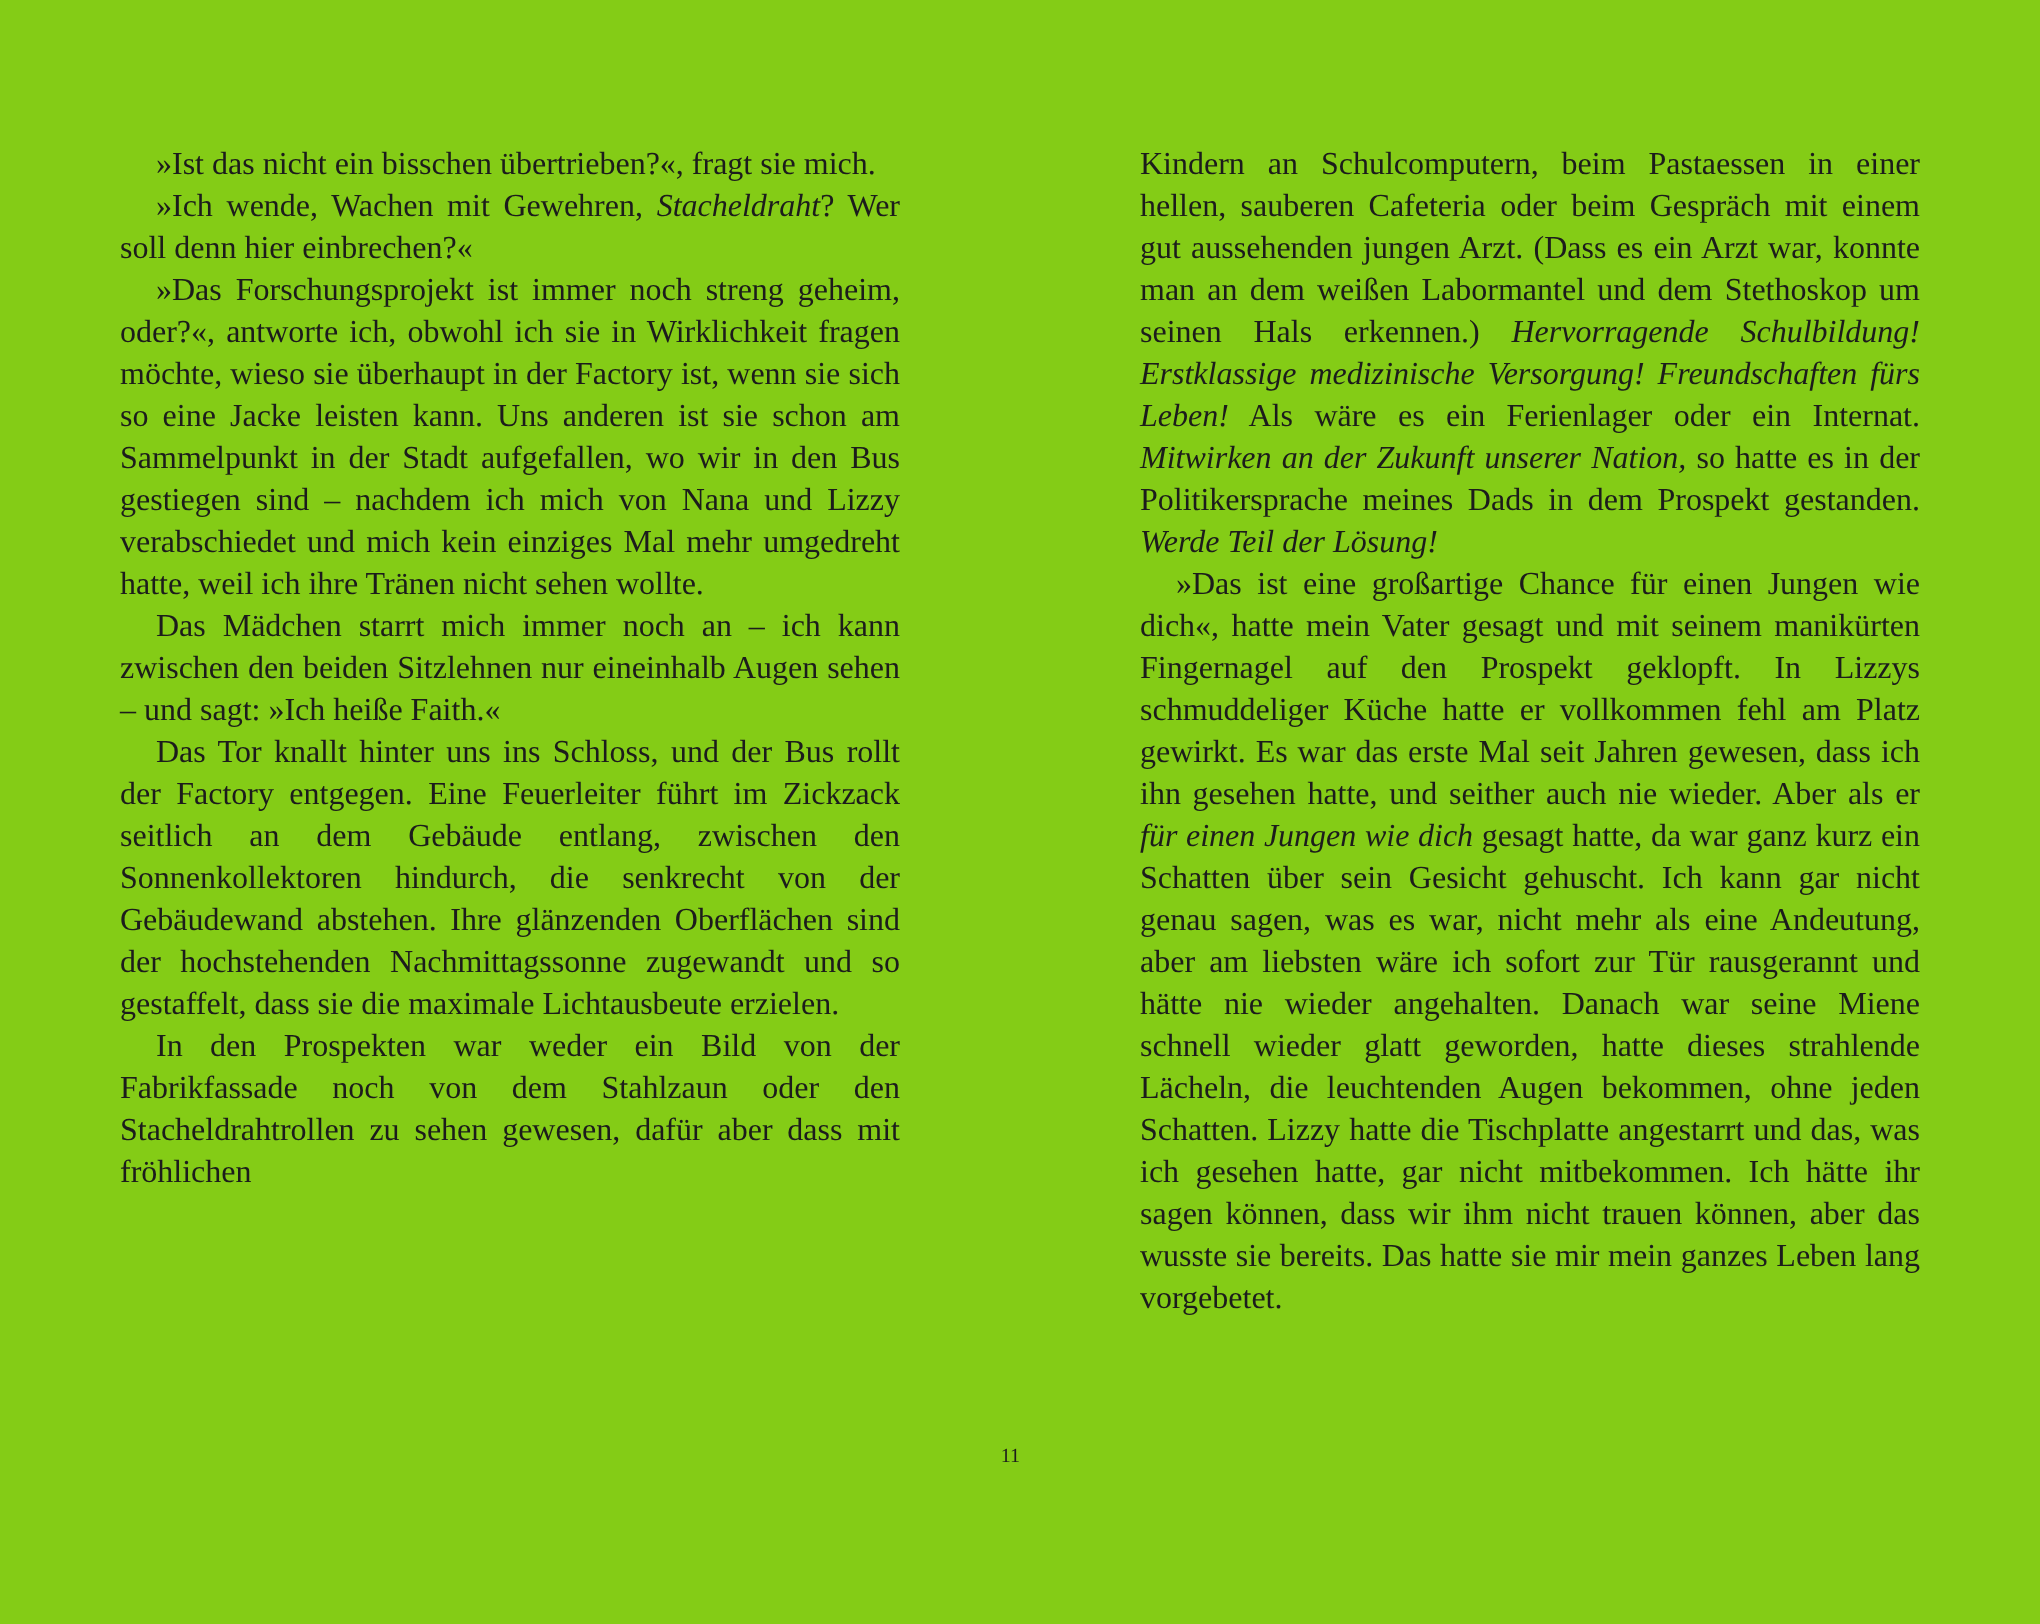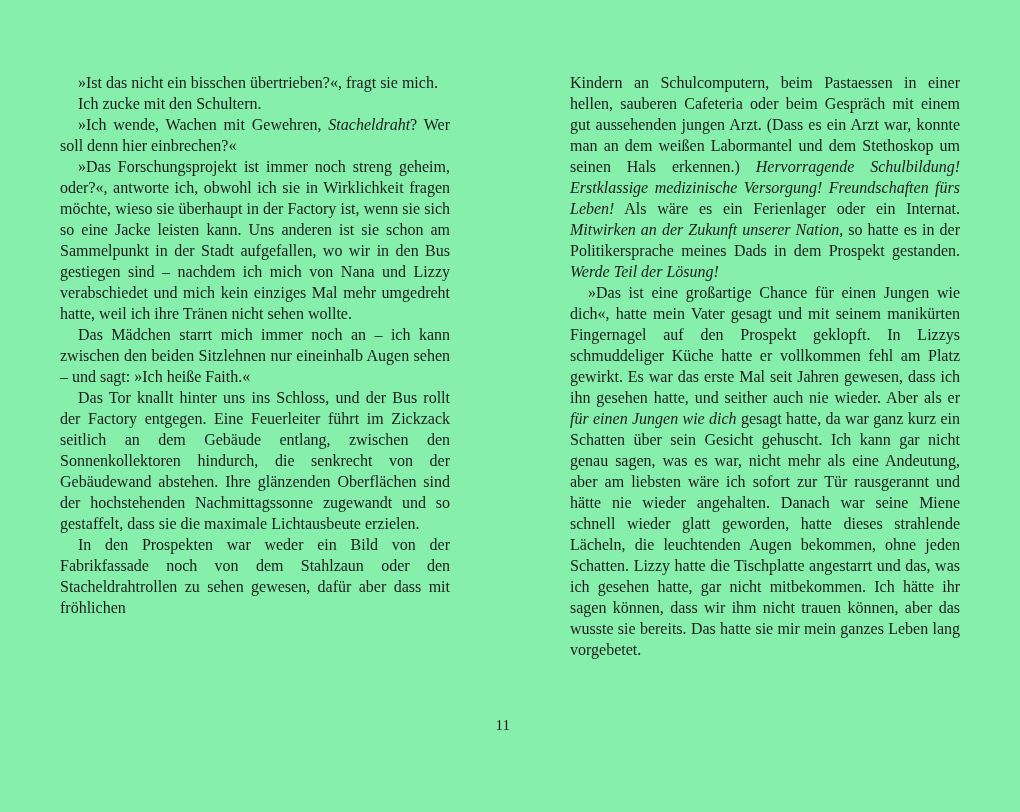--- a/index.html
+++ b/index.html
@@ -11,21 +11,21 @@
     width: 1020px;
     height: 812px;
     overflow: hidden;
     font-family: "Liberation Serif", "DejaVu Serif", serif;
     color: #1c1c1c;
   }
   .spread {
     display: flex;
     width: 1020px;
     height: 812px;
-    background: #86efac;
+    background: #84cc16;
   }
   .page {
     box-sizing: border-box;
     width: 510px;
     height: 812px;
     padding: 72px 60px 0 60px;
     position: relative;
   }
   .page-text {
     font-size: 16px;
@@ -42,32 +42,31 @@
     text-indent: 18px;
   }
   .page-text em {
   }
   .page-number {
     position: absolute;
     bottom: 78px;
     left: 0;
     width: 100%;
     text-align: right;
-    font-size: 15px;
+    font-size: 10px;
     color: #1c1c1c;
   }
 </style>
 </head>
 <body>
 
 <div class="spread">
   <div class="page">
     <div class="page-text">
         <p class="indent"><span>»Ist das nicht ein bisschen übertrieben?«, fragt sie mich.</span></p>
-        <p class="indent"><span>Ich zucke mit den Schultern.</span></p>
         <p class="indent"><span>»Ich wende, Wachen mit Gewehren, </span><em>Stacheldraht</em><span>? Wer soll denn hier einbrechen?«</span></p>
         <p class="indent"><span>»Das Forschungsprojekt ist immer noch streng geheim, oder?«, antworte ich, obwohl ich sie in Wirklichkeit fragen möchte, wieso sie überhaupt in der Factory ist, wenn sie sich so eine Jacke leisten kann. Uns anderen ist sie schon am Sammelpunkt in der Stadt aufgefallen, wo wir in den Bus gestiegen sind – nachdem ich mich von Nana und Lizzy verabschiedet und mich kein einziges Mal mehr umgedreht hatte, weil ich ihre Tränen nicht sehen wollte.</span></p>
         <p class="indent"><span>Das Mädchen starrt mich immer noch an – ich kann zwischen den beiden Sitzlehnen nur eineinhalb Augen sehen – und sagt: »Ich heiße Faith.«</span></p>
         <p class="indent"><span>Das Tor knallt hinter uns ins Schloss, und der Bus rollt der Factory entgegen. Eine Feuerleiter führt im Zickzack seitlich an dem Gebäude entlang, zwischen den Sonnenkollektoren hindurch, die senkrecht von der Gebäudewand abstehen. Ihre glänzenden Oberflächen sind der hochstehenden Nachmittagssonne zugewandt und so gestaffelt, dass sie die maximale Lichtausbeute erzielen.</span></p>
         <p class="indent"><span>In den Prospekten war weder ein Bild von der Fabrikfassade noch von dem Stahlzaun oder den Stacheldrahtrollen zu sehen gewesen, dafür aber dass mit fröhlichen</span></p>
       </div>
     <div class="page-number">11</div>
   </div>
   <div class="page">
     <div class="page-text">

